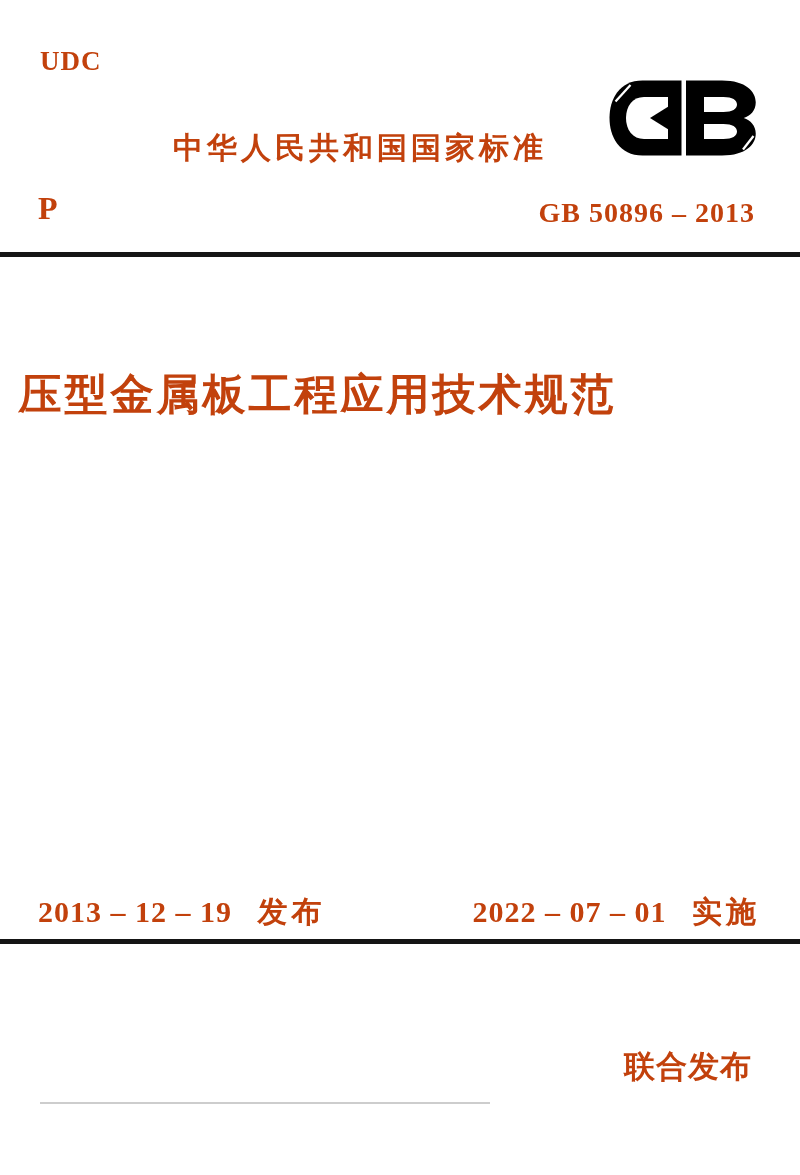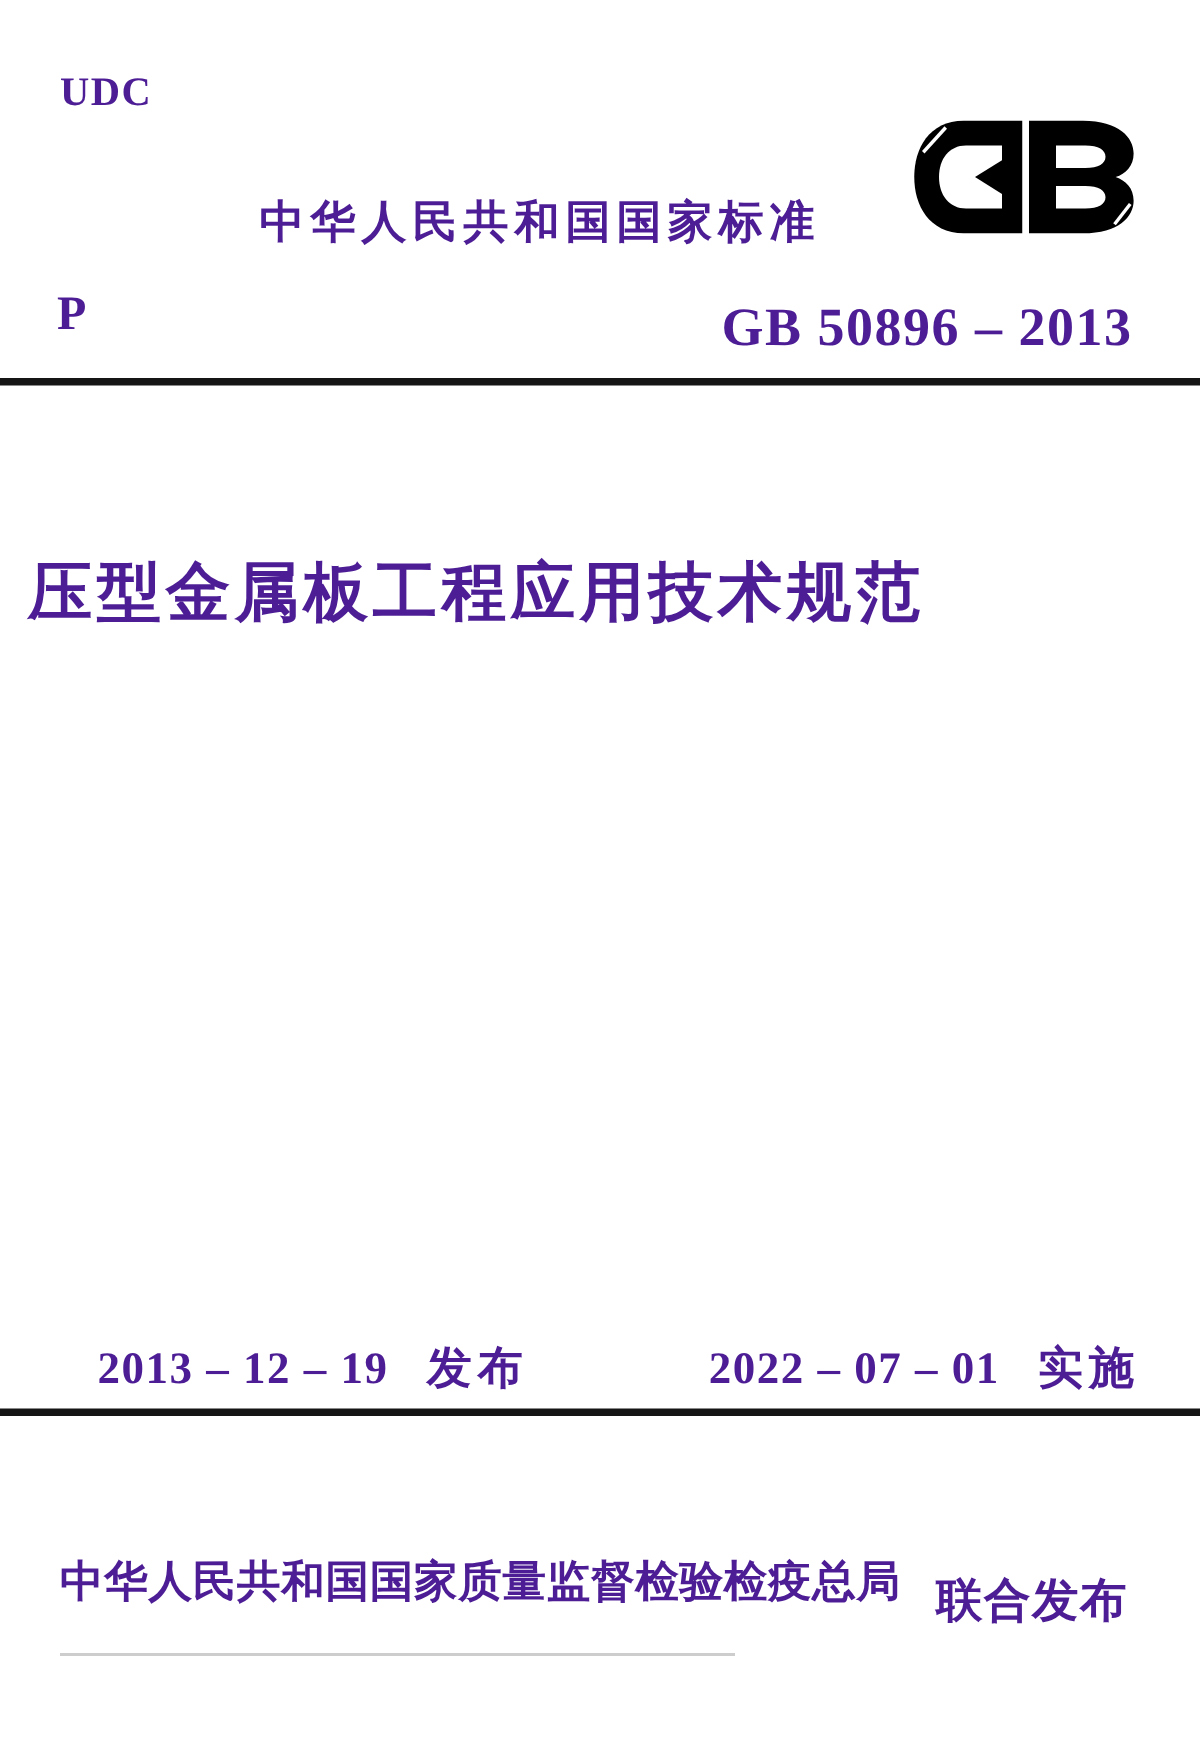--- a/index.html
+++ b/index.html
@@ -5,21 +5,21 @@
   html, body {
     margin: 0;
     padding: 0;
     background: #ffffff;
   }
   .page {
     position: relative;
     width: 800px;
     height: 1175px;
     background: #ffffff;
-    color: #4c1d95;
+    color: #c2410c;
     overflow: hidden;
     font-family: "Liberation Serif", serif;
   }
   .abs { position: absolute; }
 
   .udc {
     left: 40px; top: 46px;
     font-family: "Liberation Serif", serif;
     font-weight: bold;
     font-size: 27px;
@@ -41,21 +41,21 @@
   .class-label {
     left: 38px; top: 190px;
     font-family: "Liberation Serif", serif;
     font-weight: bold;
     font-size: 32px;
   }
   .std-num {
     right: 45px; top: 197px;
     font-family: "Liberation Serif", serif;
     font-weight: bold;
-    font-size: 36px;
+    font-size: 28px;
     letter-spacing: 1px;
   }
   .rule {
     left: 0; right: 0;
     height: 5px;
     background: #151515;
   }
   .rule-top { top: 252px; }
   .rule-bottom { top: 939px; }
 
@@ -74,21 +74,20 @@
     font-family: "Liberation Serif", serif;
     font-weight: normal;
     font-size: 27px;
   }
 
   .date-line {
     top: 892px;
     font-size: 30px;
     font-weight: bold;
     white-space: nowrap;
-    margin-left: 27px;
   }
   .date-left  { left: 38px; }
   .date-right { right: 40px; }
   .date-num {
     font-family: "Liberation Serif", serif;
     letter-spacing: 1px;
   }
   .date-cjk {
     font-family: "Liberation Sans", sans-serif;
     margin-left: 18px;
@@ -155,20 +154,19 @@
   </div>
 
   <div class="abs date-line date-right">
     <span class="date-num">2022 – 07 – 01</span>
     <span class="date-cjk">实施</span>
   </div>
 
   <div class="abs rule rule-bottom"></div>
 
   <div class="abs publishers">
-    <div class="pub-line-2">中华人民共和国国家质量监督检验检疫总局</div>
   </div>
 
   <div class="abs joint-release">联合发布</div>
 
   <div class="abs faint-line"></div>
 
 </div>
 
 </body></html>

